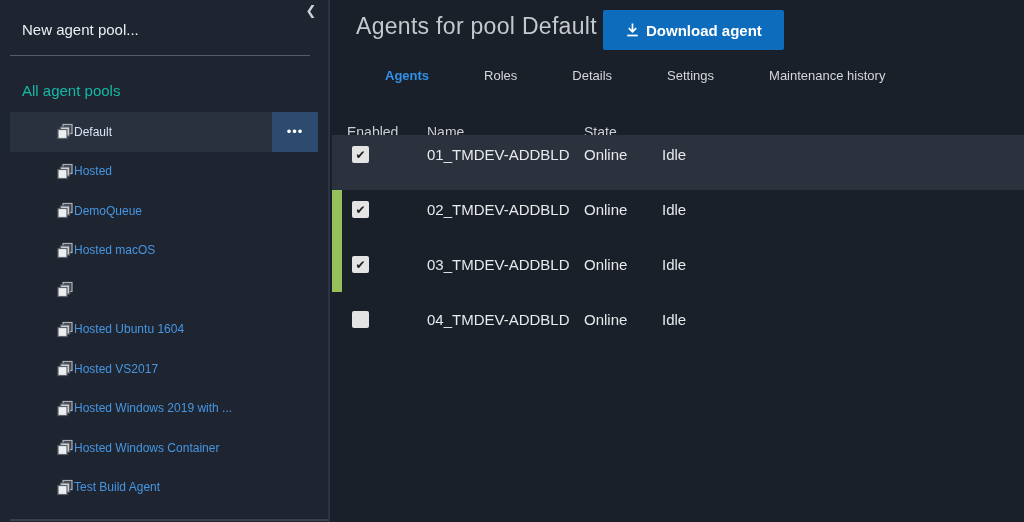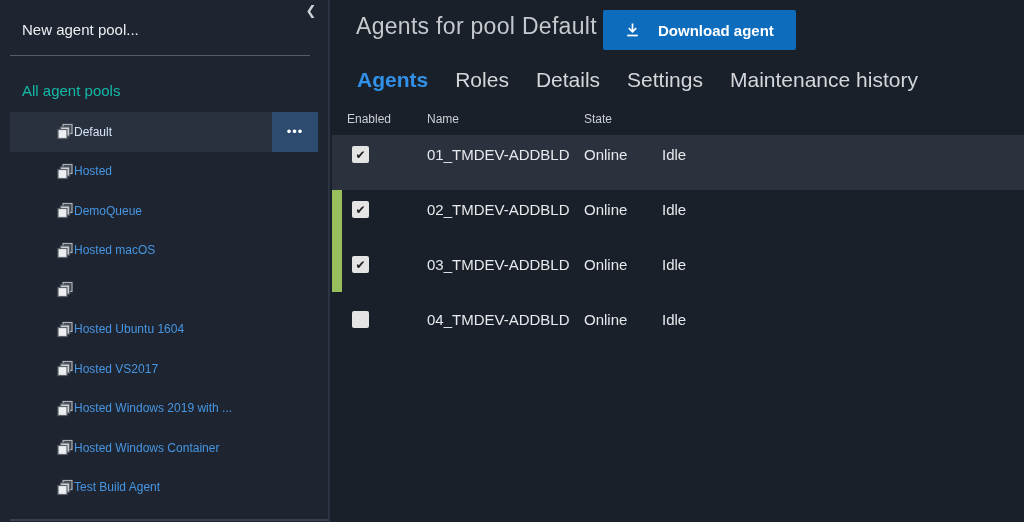--- a/index.html
+++ b/index.html
@@ -53,29 +53,29 @@
 
   
   .main { position:absolute; left:332px; top:0; width:692px; height:522px; }
   .page-title {
     position:absolute; left:24px; top:13px; font-size:23px; font-weight:400;
     color:#c5c8cd; letter-spacing:0.3px;
   }
   .download-btn {
     position:absolute; left:271px; top:10px; height:40px; padding:0 22px;
     background:#0e6cbd; border:none; border-radius:2px; color:#ffffff;
-    font-size:15px; font-weight:bold; display:flex; align-items:center; gap:18px;
+    font-size:15px; font-weight:bold; display:flex; align-items:center; gap:6px;
     cursor:pointer; font-family:inherit;
   }
   .tabs { position:absolute; left:25px; top:64px; display:flex; gap:27px; }
-  .tab { font-size:21px; color:#d4d6da; cursor:pointer; padding:4px 0; }
+  .tab { font-size:13px; color:#d4d6da; cursor:pointer; padding:4px 0;margin-left:28px; }
   .tab.active { color:#3191e8; font-weight:bold; }
 
   .table-header { position:absolute; top:104px; left:0; width:692px; height:30px; }
-  .table-header .col { position:absolute; font-size:12px; color:#ccced3; top:8px; }
+  .table-header .col { position:absolute; font-size:14px; color:#ccced3; top:20px; }
   .col-enabled { left:15px; }
   .col-name    { left:95px; }
   .col-state   { left:252px; }
   .col-status  { left:330px;margin-top:32px; }
 
   .green-bar {
     position:absolute; left:0; top:135px; width:10px; height:157px;
     background:#97c05c;
   }
   .rows { position:absolute; left:0; top:135px; width:692px; }

